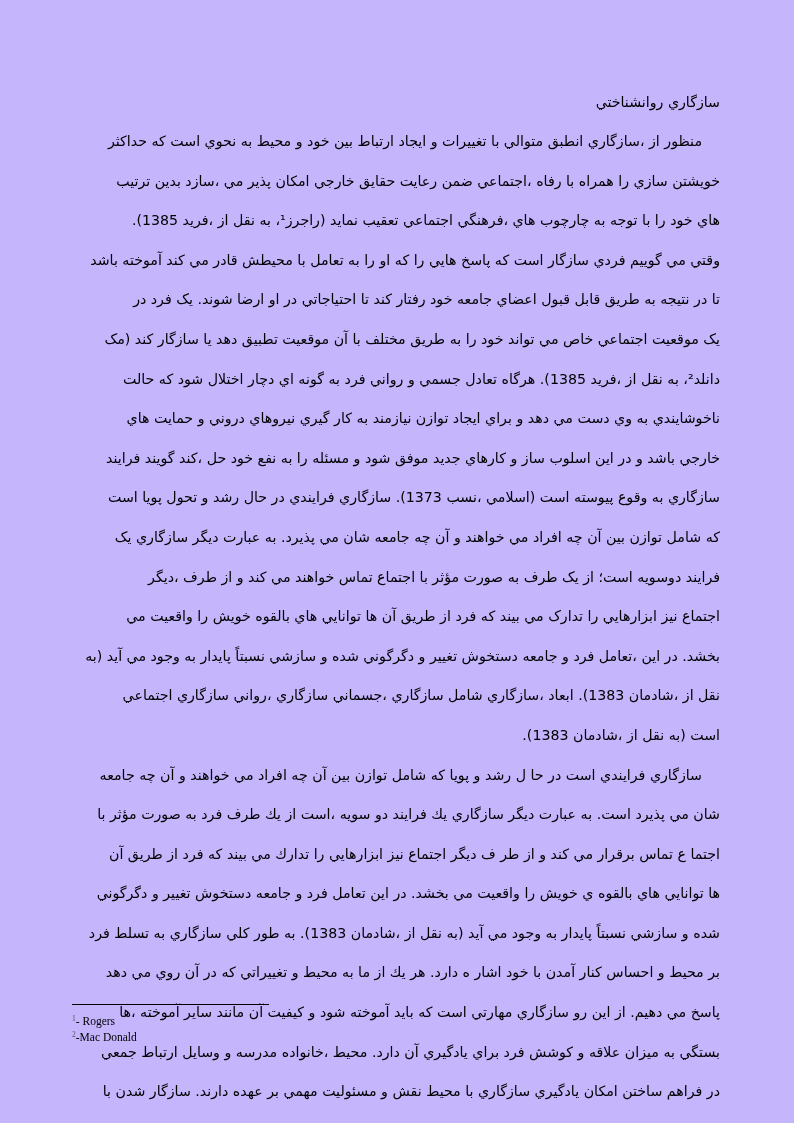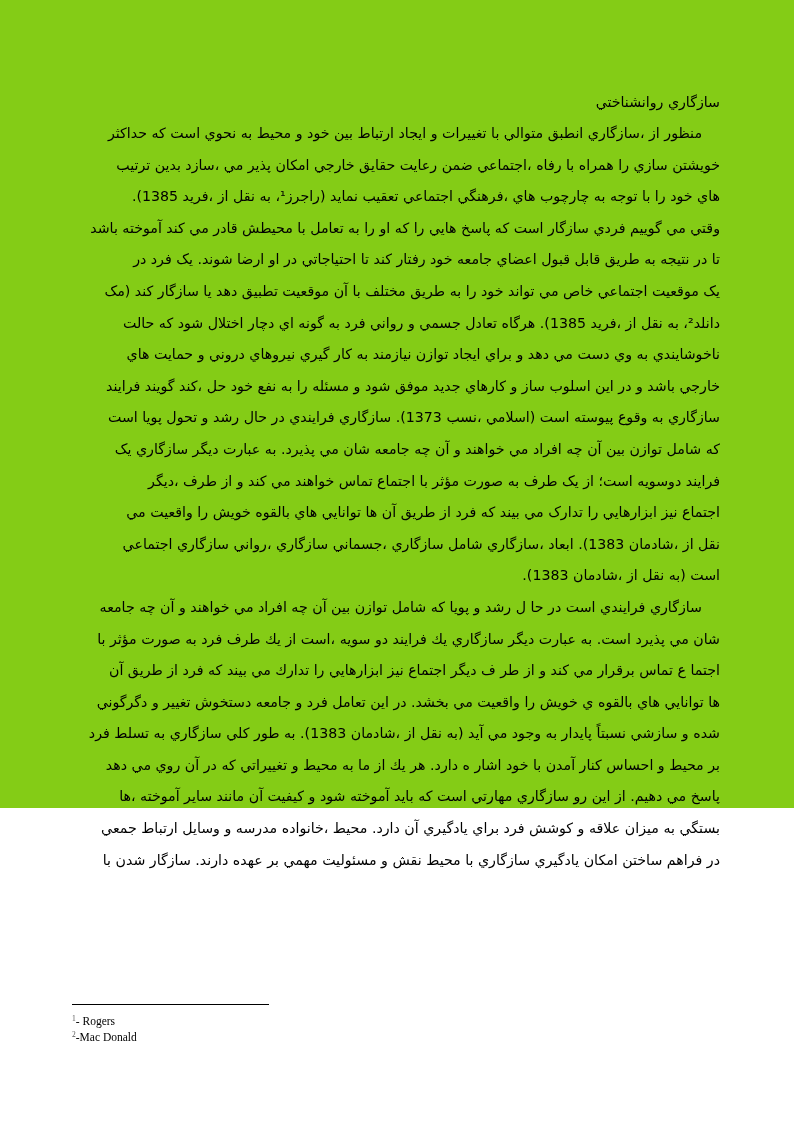--- a/index.html
+++ b/index.html
@@ -12,22 +12,22 @@
       height: 1123px;
       position: relative;
       overflow: hidden;
       font-family: "DejaVu Sans", "Liberation Sans", sans-serif;
       color: #000000;
     }
     .page {
       position: absolute;
       left: 0; top: 0;
       width: 794px;
-      height: 808px;
-      background: #84cc16;
+      height: 1123px;
+      background: #c4b5fd;
     }
     .content {
       position: absolute;
       left: 72px;
       top: 86px;
       width: 648px;
       direction: rtl;
       text-align: justify;
     }
     .heading {
@@ -39,20 +39,21 @@
       direction: rtl;
     }
     .line {
       font-size: 14.2px;
       line-height: 31.6px;
       height: 31.6px;
       white-space: nowrap;
       overflow: hidden;
       text-align: right;
       direction: rtl;
+      margin-top: 8px;
     }
     .line.indent {
       padding-right: 18px;
     }
     .footnote-area {
       position: absolute;
       left: 72px;
       top: 1004px;
       width: 200px;
       direction: ltr;
@@ -89,20 +90,21 @@
       <div class="line">وقتي مي گوييم فردي سازگار است كه پاسخ هايي را كه او را به تعامل با محيطش قادر مي كند آموخته باشد</div>
       <div class="line">تا در نتيجه به طريق قابل قبول اعضاي جامعه خود رفتار كند تا احتياجاتي در او ارضا شوند. يک فرد در</div>
       <div class="line">يک موقعيت اجتماعي خاص مي تواند خود را به طريق مختلف با آن موقعيت تطبيق دهد يا سازگار كند (مک</div>
       <div class="line">دانلد²، به نقل از ،فريد 1385). هرگاه تعادل جسمي و رواني فرد به گونه اي دچار اختلال شود كه حالت</div>
       <div class="line">ناخوشايندي به وي دست مي دهد و براي ايجاد توازن نيازمند به كار گيري نيروهاي دروني و حمايت هاي</div>
       <div class="line">خارجي باشد و در اين اسلوب ساز و كارهاي جديد موفق شود و مسئله را به نفع  خود حل ،كند گويند فرايند</div>
       <div class="line">سازگاري به وقوع پيوسته است (اسلامي ،نسب 1373). سازگاري فرايندي در حال رشد و تحول پويا است</div>
       <div class="line">كه شامل توازن بين آن چه افراد مي خواهند و آن چه جامعه شان مي پذيرد. به عبارت ديگر سازگاري يک</div>
       <div class="line">فرايند دوسويه است؛ از يک طرف به صورت مؤثر با اجتماع تماس خواهند مي كند و از طرف ،ديگر</div>
       <div class="line">اجتماع نيز ابزارهايي را تدارک مي بيند كه فرد از طريق آن ها توانايي هاي بالقوه خويش را واقعيت مي</div>
+      <div class="line">بخشد. در اين ،تعامل فرد و جامعه دستخوش تغيير و دگرگوني شده و سازشي نسبتاً پايدار به وجود مي آيد (به</div>
       <div class="line">نقل از ،شادمان 1383). ابعاد ،سازگاري شامل سازگاري ،جسماني سازگاري ،رواني سازگاري اجتماعي</div>
       <div class="line">است (به نقل از ،شادمان 1383).</div>
     </div>
 
     <div>
       <div class="line indent">سازگاري فرايندي است در حا ل رشد و پويا كه شامل توازن بين آن چه افراد مي خواهند و آن چه جامعه</div>
       <div class="line">شان مي پذيرد است. به عبارت ديگر سازگاري يك فرايند دو سويه ،است از يك طرف فرد به صورت مؤثر با</div>
       <div class="line">اجتما ع تماس برقرار مي كند و از طر ف ديگر اجتماع نيز ابزارهايي را تدارك مي بيند كه فرد از طريق آن</div>
       <div class="line">ها توانايي هاي بالقوه ي خويش را واقعيت مي بخشد. در اين تعامل فرد و جامعه دستخوش تغيير و دگرگوني</div>
       <div class="line">شده و سازشي نسبتاً پايدار به وجود مي آيد (به نقل از ،شادمان 1383). به طور كلي سازگاري به تسلط فرد</div>

